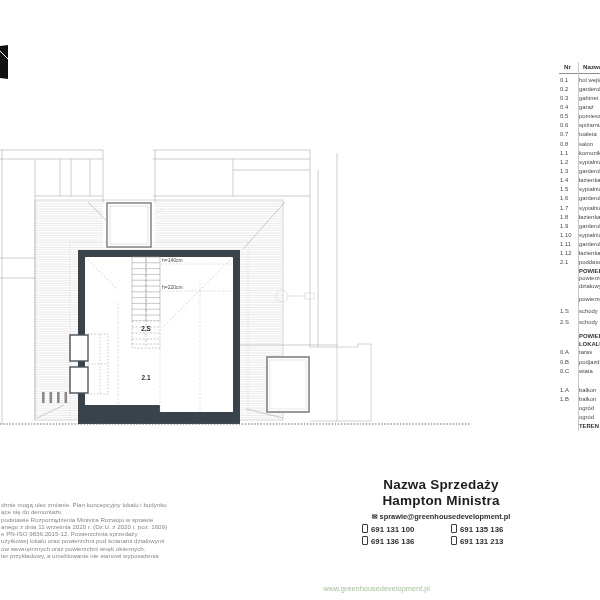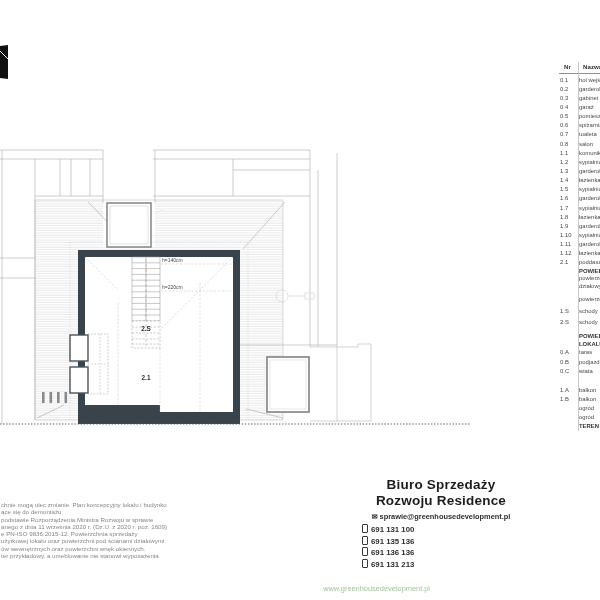--- a/index.html
+++ b/index.html
@@ -26,21 +26,21 @@
   .trow .nr{width:19px;flex:none;}
   .trow .nm{flex:1;white-space:nowrap;}
   
   .disclaimer{position:absolute;left:1px;top:501px;width:320px;
     font-size:6.2px;line-height:7.3px;color:#868686;white-space:nowrap;}
   
   .contact{position:absolute;left:352px;top:477px;width:178px;text-align:center;color:#1d1d1d;}
   .contact .t1,.contact .t2{font-size:13.5px;font-weight:bold;line-height:15.5px;letter-spacing:.2px;}
   .contact .email{margin-top:4px;font-size:7.4px;font-weight:bold;color:#2e2e2e;}
   .env-ico{font-size:7px;margin-right:2px;}
-  .phones{margin-top:3px;display:flex;flex-wrap:wrap;justify-content:center;flex-direction:column;}
+  .phones{margin-top:3px;display:flex;flex-wrap:wrap;justify-content:center;}
   .phone-item{width:50%;box-sizing:border-box;font-size:7.8px;font-weight:bold;
     color:#2e2e2e;line-height:11.5px;text-align:left;padding-left:10px;}
   .phone-ico{display:inline-block;width:4px;height:7px;border:0.8px solid #3a3a3a;
     border-radius:1px;margin-right:3px;vertical-align:-1px;}
   
   .site-url{position:absolute;left:270px;top:584px;width:160px;text-align:right;
     font-size:7.4px;color:#a2c29b;}
 </style>
 </head>
 <body>
@@ -311,22 +311,22 @@
     <div>ące się  do demontażu</div>
     <div>podstawie Rozporządzenia Ministra Rozwoju w sprawie</div>
     <div>anego z dnia 11 września 2020 r. (Dz.U. z 2020 r. poz. 1609)</div>
     <div>e PN-ISO 9836:2015-12. Powierzchnia sprzedaży</div>
     <div>użytkowej lokalu oraz powierzchni pod ścianami działowymi</div>
     <div>ów wewnętrznych oraz powierzchni wnęk okiennych.</div>
     <div>ter przykładowy, a umeblowanie nie stanowi wyposażenia</div>
   </div>
 
 <div class="contact">
-  <div class="t1">Biuro Sprzedaży</div>
-  <div class="t2">Rozwoju Residence</div>
+  <div class="t1">Nazwa Sprzedaży</div>
+  <div class="t2">Hampton Ministra</div>
   <div class="email"><span class="env-ico">✉</span><span>sprawie@greenhousedevelopment.pl</span></div>
   <div class="phones" id="phones">
       <div class="phone-item"><span class="phone-ico"></span>691 131 100</div>
       <div class="phone-item"><span class="phone-ico"></span>691 135 136</div>
       <div class="phone-item"><span class="phone-ico"></span>691 136 136</div>
       <div class="phone-item"><span class="phone-ico"></span>691 131 213</div>
     </div>
 </div>
 
 <div class="site-url">www.greenhousedevelopment.pl</div>

